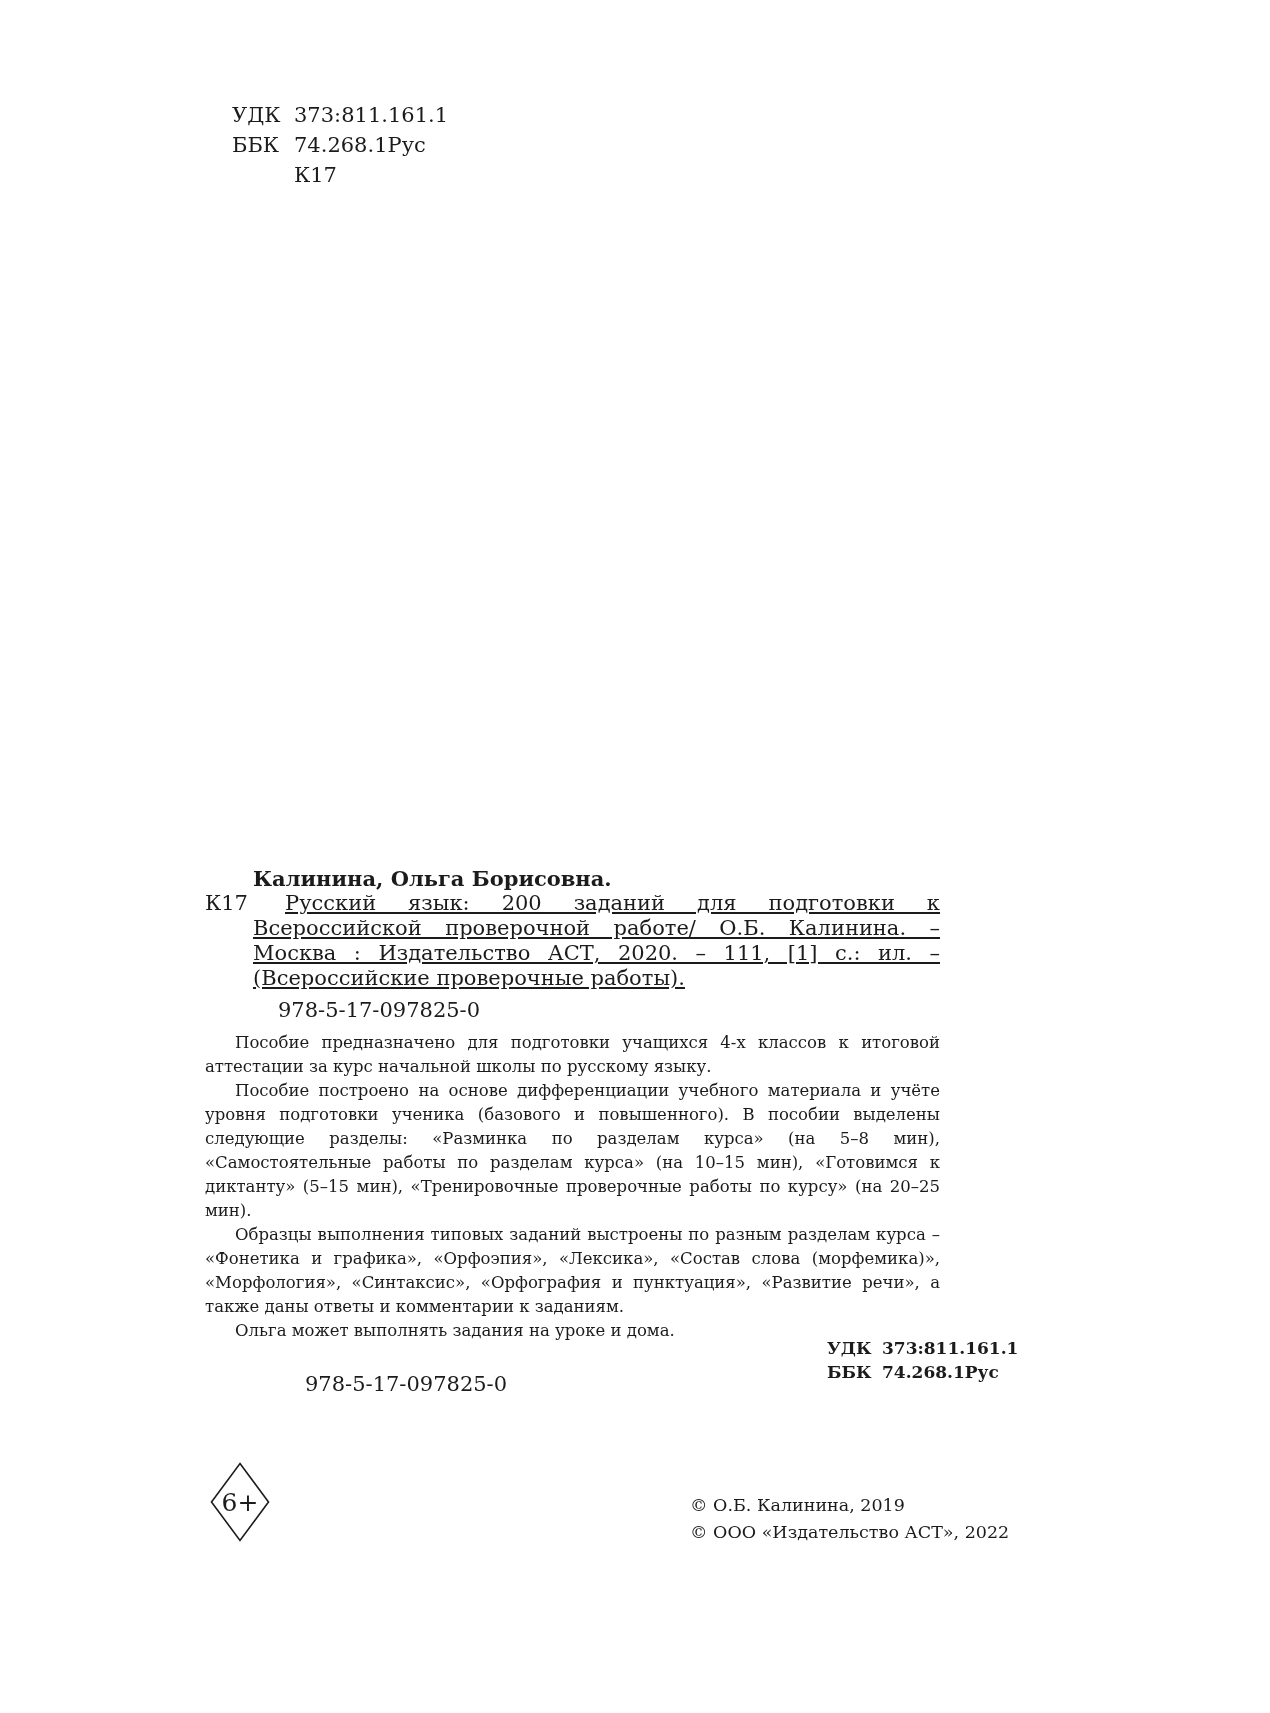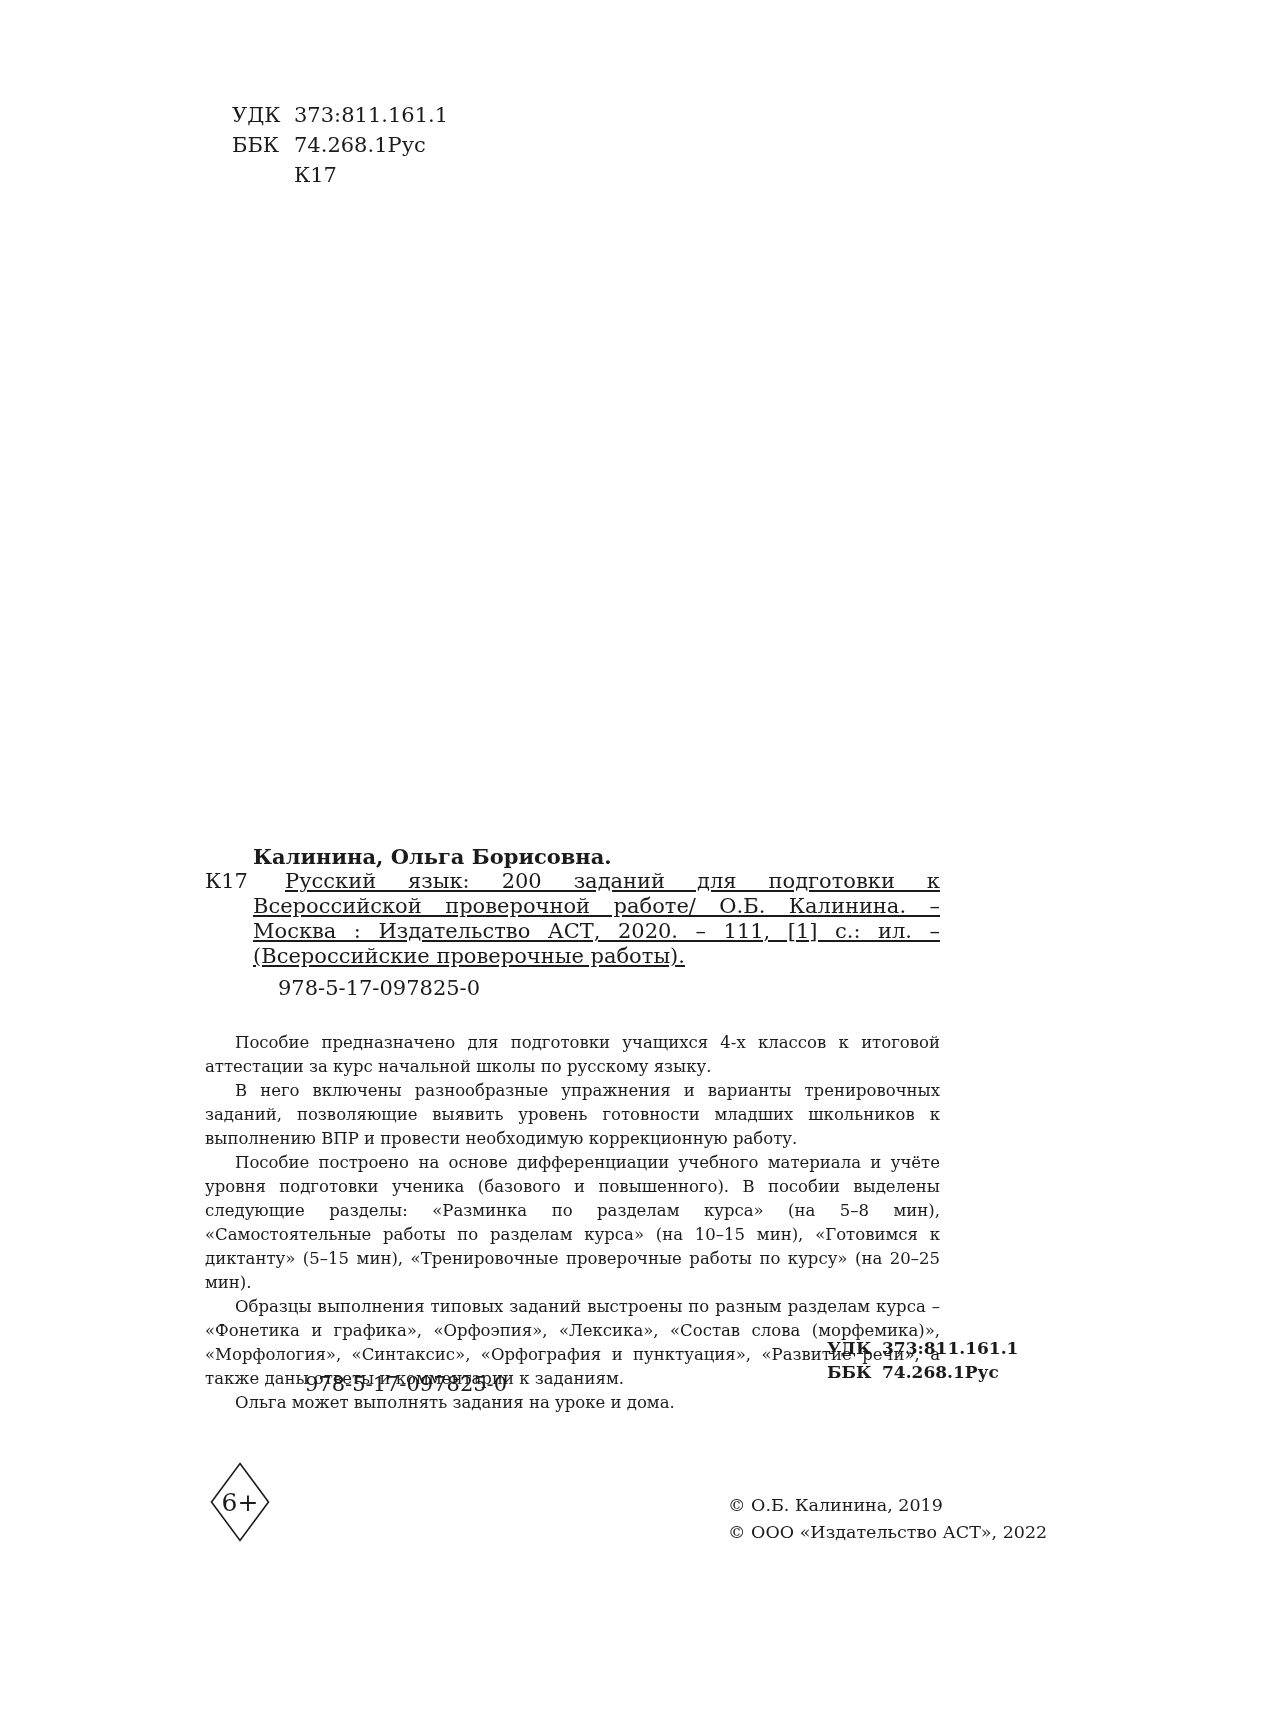--- a/index.html
+++ b/index.html
@@ -30,21 +30,21 @@
   .code-label {
     width: 62px;
     flex: none;
     margin-left: 27px;
   }
 
   
   .biblio {
     position: absolute;
     left: 205px;
-    top: 844px;
+    top: 866px;
     width: 735px;
     font-size: 21px;
     line-height: 25px;
   }
   .biblio-author {
     padding-left: 48px;
     font-weight: bold;
   }
   .biblio-entry { display: flex; }
   .entry-code {
@@ -111,21 +111,21 @@
     width: 60px; height: 80px;
     display: flex;
     align-items: center;
     justify-content: center;
     font-size: 25px;
   }
 
   
   .copyright {
     position: absolute;
-    left: 728px;
+    left: 690px;
     top: 1492px;
     font-size: 17.5px;
     line-height: 27px;
   }
 </style>
 </head>
 <body>
 
 <div class="page">
 
@@ -148,21 +148,20 @@
     <div class="biblio-author">Калинина, Ольга Борисовна.</div>
     <div class="biblio-entry">
       <span class="entry-code">К17</span>
       <span class="entry-text">Русский язык: 200 заданий для подготовки к Всероссийской проверочной работе/ О.Б. Калинина. – Москва : Издательство АСТ, 2020. – 111, [1] с.: ил. – (Всероссийские проверочные работы).</span>
     </div>
     <div class="isbn-top">978-5-17-097825-0</div>
   </div>
 
   <div class="annotation">
     <p>Пособие предназначено для подготовки учащихся 4-х классов к итоговой аттестации за курс начальной школы по русскому языку.</p>
-    <p>В него включены разнообразные упражнения и варианты тренировочных заданий, позволяющие выявить уровень готовности младших школьников к выполнению ВПР и провести необходимую коррекционную работу.</p>
     <p>Пособие построено на основе дифференциации учебного материала и учёте уровня подготовки ученика (базового и повышенного). В пособии выделены следующие разделы: «Разминка по разделам курса» (на 5–8 мин), «Самостоятельные работы по разделам курса» (на 10–15 мин), «Готовимся к диктанту» (5–15 мин), «Тренировочные проверочные работы по курсу» (на 20–25 мин).</p>
     <p>Образцы выполнения типовых заданий выстроены по разным разделам курса – «Фонетика и графика», «Орфоэпия», «Лексика», «Состав слова (морфемика)», «Морфология», «Синтаксис», «Орфография и пунктуация», «Развитие речи», а также даны ответы и комментарии к заданиям.</p>
     <p>Ольга может выполнять задания на уроке и дома.</p>
   </div>
 
   <div class="bottom-codes">
     <div class="code-row">
       <span class="code-label">УДК</span>
       <span class="code-value">373:811.161.1</span>
     </div>

